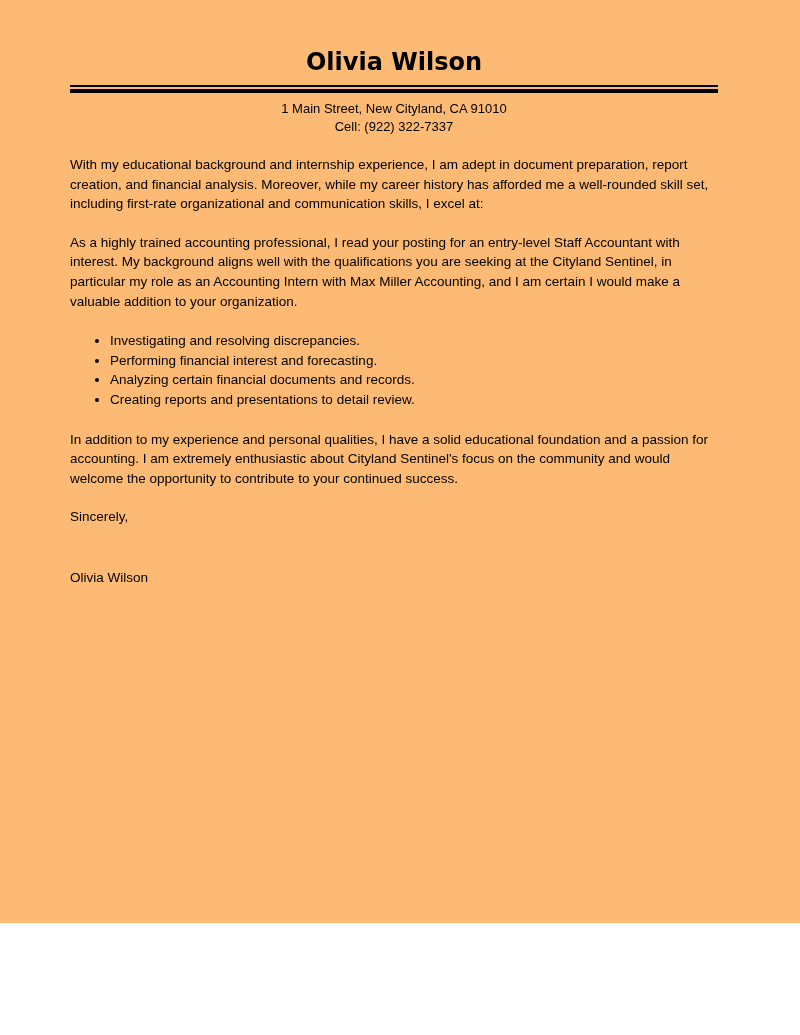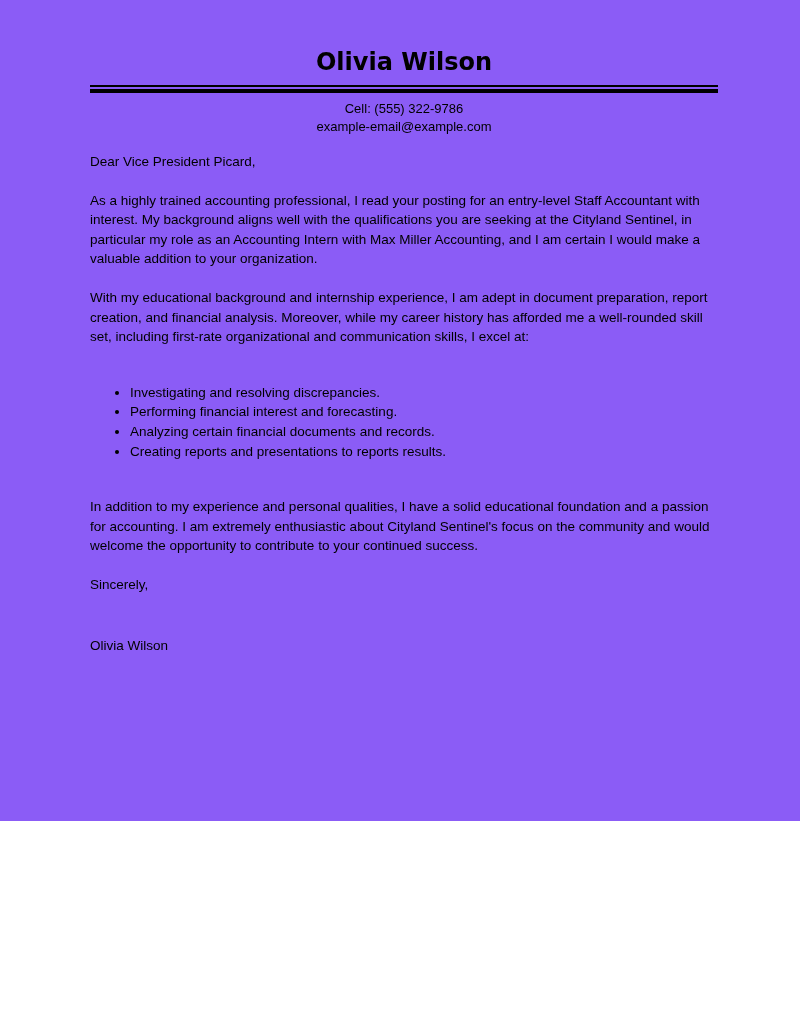--- a/index.html
+++ b/index.html
@@ -10,23 +10,23 @@
   }
   body {
     width: 800px;
     height: 1035px;
     color: #000000;
     font-family: "Liberation Sans", sans-serif;
     overflow: hidden;
   }
   .page {
     width: 800px;
-    height: 821px;
-    padding: 46px 82px 0 90px;
-    background: #8b5cf6;
+    height: 923px;
+    padding: 46px 82px 0 70px;
+    background: #fdba74;
   }
   .title {
     margin: 0;
     text-align: center;
     font-family: "DejaVu Sans", "Liberation Sans", sans-serif;
     font-weight: bold;
     font-size: 24px;
     line-height: 32px;
     color: #000000;
   }
@@ -53,21 +53,21 @@
   }
   .letter-body {
     margin-top: 14px;
     font-size: 13.5px;
     line-height: 19.6px;
   }
   .letter-body p {
     margin: 19px 0;
   }
   .skills-list {
-    margin: 36px 0;
+    margin: 20px 0;
     padding-left: 40px;
     list-style-type: disc;
   }
   .skills-list li {
     line-height: 19.6px;
   }
   p.salutation { margin-top: 16px; }
   p.signoff { margin-top: 11px; }
   p.signature { margin-top: 41px; }
 </style>
@@ -78,38 +78,37 @@
 
   <header>
     <h1 class="title">Olivia Wilson</h1>
 
     <div class="divider">
       <div class="thin-line"></div>
       <div class="thick-line"></div>
     </div>
 
     <div class="contact-block">
-      <div>Cell: (555) 322-9786</div>
-      <div>example-email@example.com</div>
+      <div>1 Main Street, New Cityland, CA 91010</div>
+      <div>Cell: (922) 322-7337</div>
     </div>
   </header>
 
   <main class="letter-body">
 
-    <p class="salutation">Dear Vice President Picard,</p>
+
+    <p>With my educational background and internship experience, I am adept in document preparation, report creation, and financial analysis. Moreover, while my career history has afforded me a well-rounded skill set, including first-rate organizational and communication skills, I excel at:</p>
 
     <p>As a highly trained accounting professional, I read your posting for an entry-level Staff Accountant with interest. My background aligns well with the qualifications you are seeking at the Cityland Sentinel, in particular my role as an Accounting Intern with Max Miller Accounting, and I am certain I would make a valuable addition to your organization.</p>
-
-    <p>With my educational background and internship experience, I am adept in document preparation, report creation, and financial analysis. Moreover, while my career history has afforded me a well-rounded skill set, including first-rate organizational and communication skills, I excel at:</p>
 
     <ul class="skills-list">
       <li>Investigating and resolving discrepancies.</li>
       <li>Performing financial interest and forecasting.</li>
       <li>Analyzing certain financial documents and records.</li>
-      <li>Creating reports and presentations to reports results.</li>
+      <li>Creating reports and presentations to detail review.</li>
     </ul>
 
     <p>In addition to my experience and personal qualities, I have a solid educational foundation and a passion for accounting. I am extremely enthusiastic about Cityland Sentinel's focus on the community and would welcome the opportunity to contribute to your continued success.</p>
 
 
 
     <p class="signoff">Sincerely,</p>
 
     <p class="signature">Olivia Wilson</p>
 

